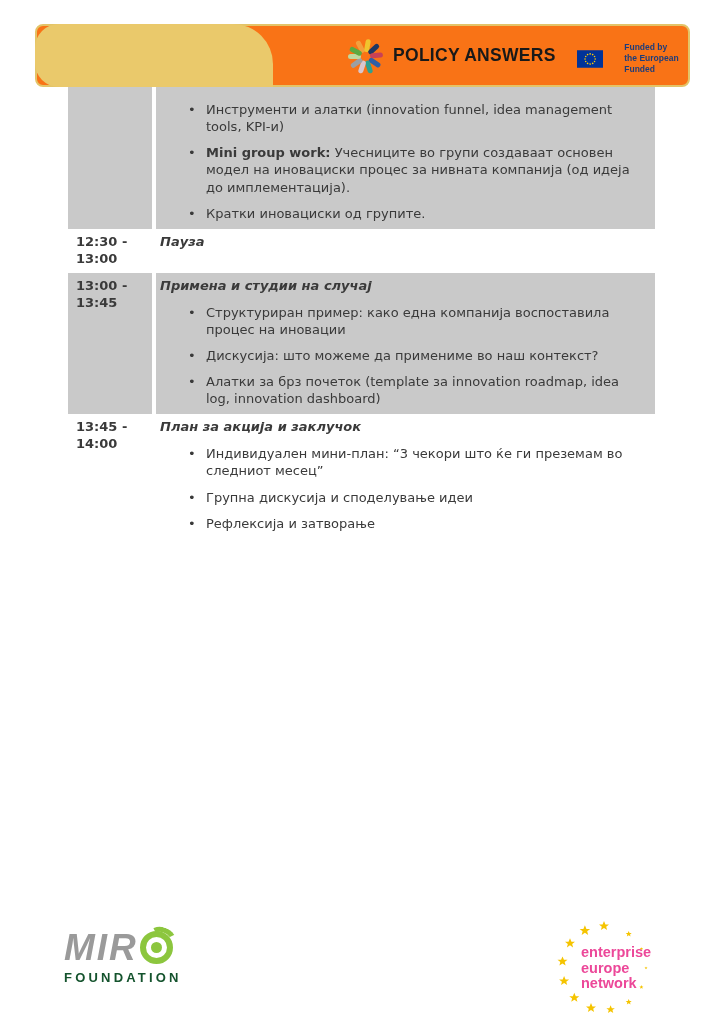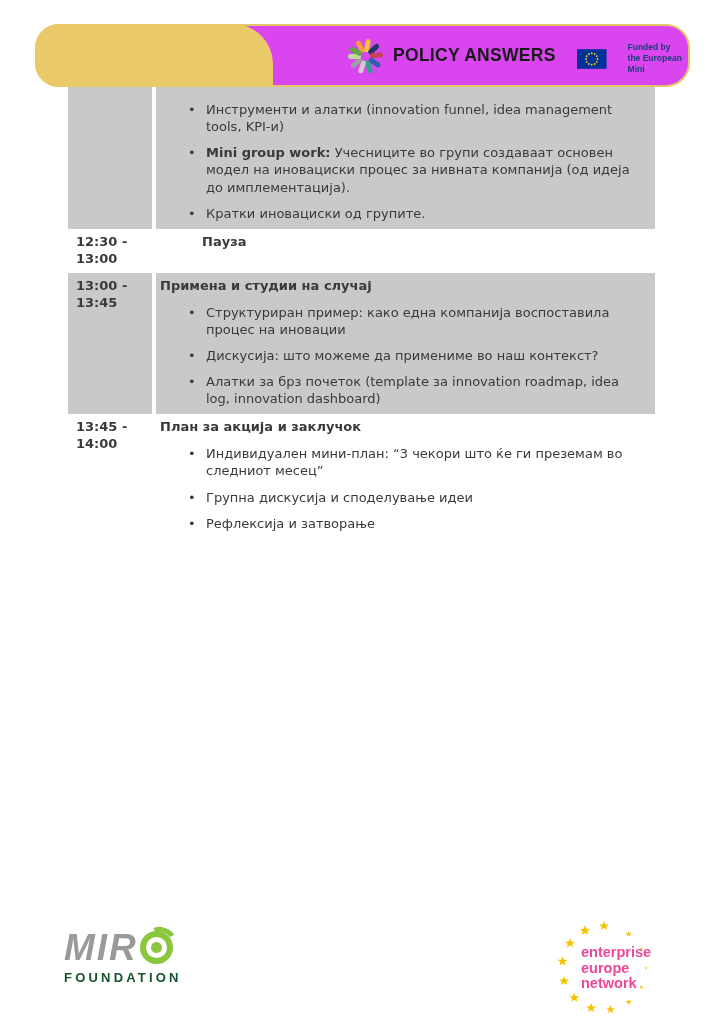--- a/index.html
+++ b/index.html
@@ -4,21 +4,21 @@
 <style>
   html,body { margin:0; padding:0; background:#ffffff; }
   .page {
     position:relative; width:724px; height:1024px; background:#ffffff;
     font-family:"DejaVu Sans", sans-serif; color:#3a3a3a; overflow:hidden;
   }
 
   
   .band {
     position:absolute; left:35px; top:24px; width:651px; height:59px;
-    background:#d946ef; border:2px solid #e3c468; border-radius:24px;
+    background:#f97316; border:2px solid #e3c468; border-radius:8px;
   }
   .band-gold {
     position:absolute; left:-2px; top:-2px; width:238px; height:63px;
     background:#eac96b; border-radius:24px 40px 0 24px;
   }
   .burst { position:absolute; left:328px; top:30px; width:0; height:0; }
   .pill {
     position:absolute; left:-6.5px; top:-2.5px; width:13px; height:5px;
     border-radius:3px;
   }
@@ -38,21 +38,21 @@
 
   
   .schedule { position:absolute; left:68px; top:87px; width:587px; font-size:13px; }
   .row { display:flex; align-items:stretch; }
   .cell-time {
     width:72px; padding:5px 4px 5px 8px; font-weight:bold;
     white-space:pre-line; line-height:1.3; flex-shrink:0;
   }
   .cell-body { flex:1; margin-left:4px; padding:5px 14px 7px 4px; }
   .row.gray .cell-time, .row.gray .cell-body { background:#c9c9c9; }
-  .session-title { font-weight:bold; line-height:1.3; }
+  .session-title { font-weight:bold; line-height:1.3;font-style:italic; }
   .session-title:empty { display:none; }
   ul.bullets { list-style:none; margin:0; padding:0; }
   .bullets li {
     position:relative; margin:9px 0 0 26px; padding-left:20px; line-height:1.32;
   }
   .marker { position:absolute; left:2px; top:0; }
   .lead { font-weight:bold; }
 
   
   .miro { position:absolute; left:64px; top:929px; }
@@ -121,40 +121,40 @@
           <circle cx="11" cy="12" r="1.1"></circle>
             <circle cx="11.94" cy="8.5" r="1.1"></circle>
           <circle cx="14.5" cy="5.94" r="1.1"></circle>
             <circle cx="18" cy="5" r="1.1"></circle>
           <circle cx="21.5" cy="5.94" r="1.1"></circle>
             <circle cx="24.06" cy="8.5" r="1.1"></circle>
         </g>
       </svg>
       <div class="eu-text">
         <div>Funded by</div>
-        <div>the European Mini</div>
+        <div>the European Funded</div>
       </div>
     </div>
   </div>
 
   <div class="schedule">
 
     <div class="row gray" style="min-height:120px;">
       <div class="cell-time"></div>
       <div class="cell-body">
 
         <ul class="bullets">
           <li><span class="marker">•</span><span class="lead"></span><span>Инструменти и алатки (innovation funnel, idea management tools, KPI-и)</span></li>
           <li><span class="marker">•</span><span class="lead">Mini group work:</span><span> Учесниците во групи создаваат основен модел на иновациски процес за нивната компанија (од идеја до имплементација).</span></li>
           <li><span class="marker">•</span><span class="lead"></span><span>Кратки иновациски од групите.</span></li>
         </ul>
       </div>
     </div>
 
-    <div class="row" style="min-height:36px;gap:42px;">
+    <div class="row" style="min-height:36px;">
       <div class="cell-time">12:30 -
 13:00</div>
       <div class="cell-body">
         <div class="session-title">Пауза</div>
       </div>
     </div>
 
     <div class="row gray" style="min-height:132px;">
       <div class="cell-time">13:00 -
 13:45</div>

